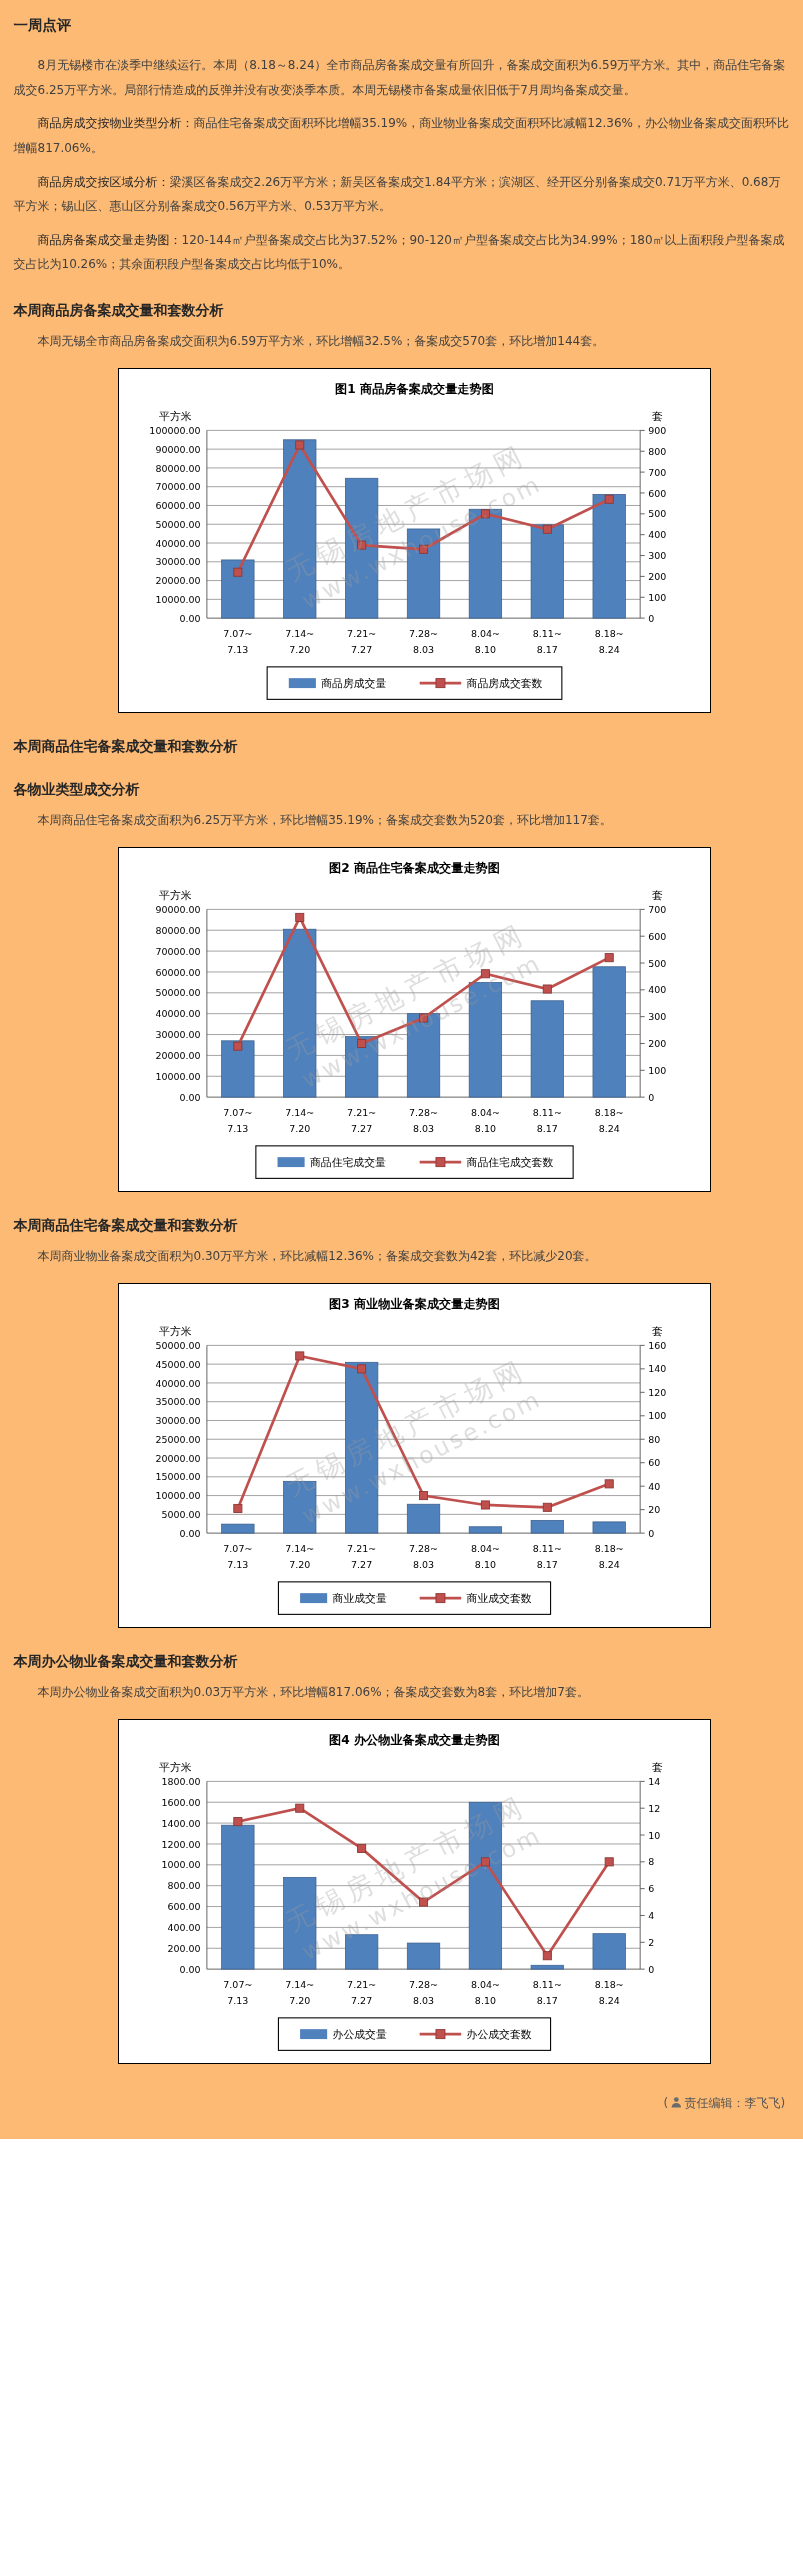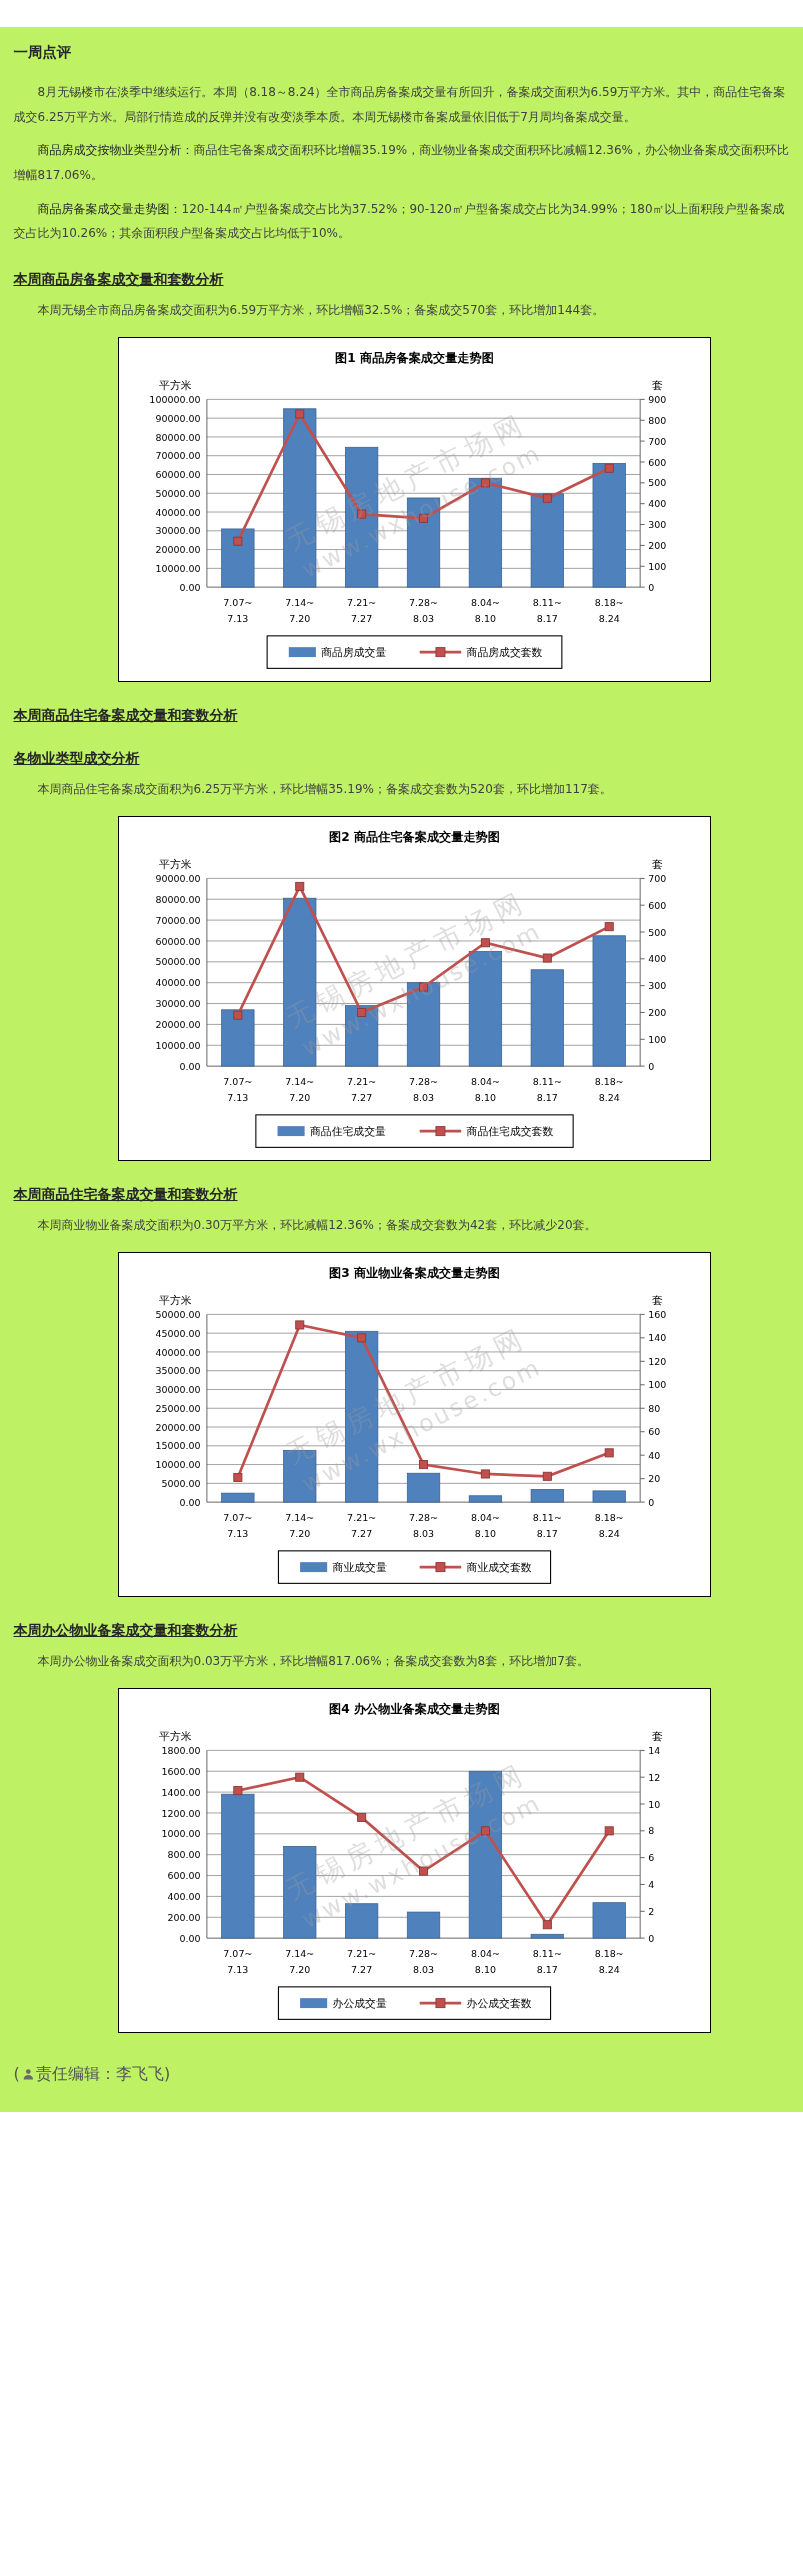--- a/index.html
+++ b/index.html
@@ -1,31 +1,29 @@
 <!DOCTYPE html>
 <html style="font-size:14.4px"><head>
 <meta charset="utf-8">
 <style>
   html,body{margin:0;padding:0;background:#ffffff;}
   .page{
     width:804px; box-sizing:border-box;
     padding:10.8px 13.5px 27px 13.5px;
-    background:#bef264;
+    background:#fdba74;
     font-family:"DejaVu Sans","Liberation Sans",sans-serif;
     color:#404040;
-    margin-top:27px;
   }
   h1.doc-title{
     font-size:14.4px; font-weight:bold; color:#262626;
     margin:5.4px 0 18px 0;
   }
   h2.sec{
     font-size:14px; font-weight:bold; color:#262626;
     margin:25px 0 9px 0;
-    text-decoration:underline;
   }
   p.para{
     font-size:12px; line-height:2.05;
     text-indent:2em; margin:9px 0;
   }
   p.para .lead{font-weight:normal; color:#262626;}
   .chart-box{
     position:relative;
     width:591px; height:343px;
     margin:14.4px 0 16.3px 104px;
@@ -39,40 +37,41 @@
   .watermark{
     position:absolute; left:50%; top:46%;
     transform:translate(-50%,-50%) rotate(-27deg);
     text-align:center; pointer-events:none;
     color:rgba(155,155,155,0.33);
     white-space:nowrap;
   }
   .watermark span{display:block; font-size:27px; letter-spacing:6.3px; line-height:1.35;}
   .watermark span:last-child{font-size:23.5px; letter-spacing:2.7px;}
   .footer{
-    margin-top:31px; text-align:left;
-    font-size:16px; color:#555;
+    margin-top:31px; text-align:right;
+    font-size:12px; color:#555;
     padding-right:5.4px;
   }
   .person-icon{
     width:12.6px; height:12.6px; vertical-align:-1.8px;
     display:inline-block; margin:0 1.8px;
   }
 </style>
 </head>
 <body>
 
 <div class="page">
 
   <h1 class="doc-title">一周点评</h1>
 
   <p class="para">8月无锡楼市在淡季中继续运行。本周（8.18～8.24）全市商品房备案成交量有所回升，备案成交面积为6.59万平方米。其中，商品住宅备案成交6.25万平方米。局部行情造成的反弹并没有改变淡季本质。本周无锡楼市备案成量依旧低于7月周均备案成交量。</p>
 
   <p class="para"><span class="lead">商品房成交按物业类型分析：</span><span>商品住宅备案成交面积环比增幅35.19%，商业物业备案成交面积环比减幅12.36%，办公物业备案成交面积环比增幅817.06%。</span></p>
 
+  <p class="para"><span class="lead">商品房成交按区域分析：</span><span>梁溪区备案成交2.26万平方米；新吴区备案成交1.84平方米；滨湖区、经开区分别备案成交0.71万平方米、0.68万平方米；锡山区、惠山区分别备案成交0.56万平方米、0.53万平方米。</span></p>
 
   <p class="para"><span class="lead">商品房备案成交量走势图：</span><span>120-144㎡户型备案成交占比为37.52%；90-120㎡户型备案成交占比为34.99%；180㎡以上面积段户型备案成交占比为10.26%；其余面积段户型备案成交占比均低于10%。</span></p>
 
   <h2 class="sec">本周商品房备案成交量和套数分析</h2>
   <p class="para">本周无锡全市商品房备案成交面积为6.59万平方米，环比增幅32.5%；备案成交570套，环比增加144套。</p>
 
   <div class="chart-box">
     <svg class="chart-svg" viewBox="0 0 654 380">
         <text x="327" y="27" text-anchor="middle" font-size="13.5" font-weight="bold" fill="#000">图1  商品房备案成交量走势图</text>
         <text x="62" y="57" text-anchor="middle" font-size="12" fill="#000">平方米</text>

